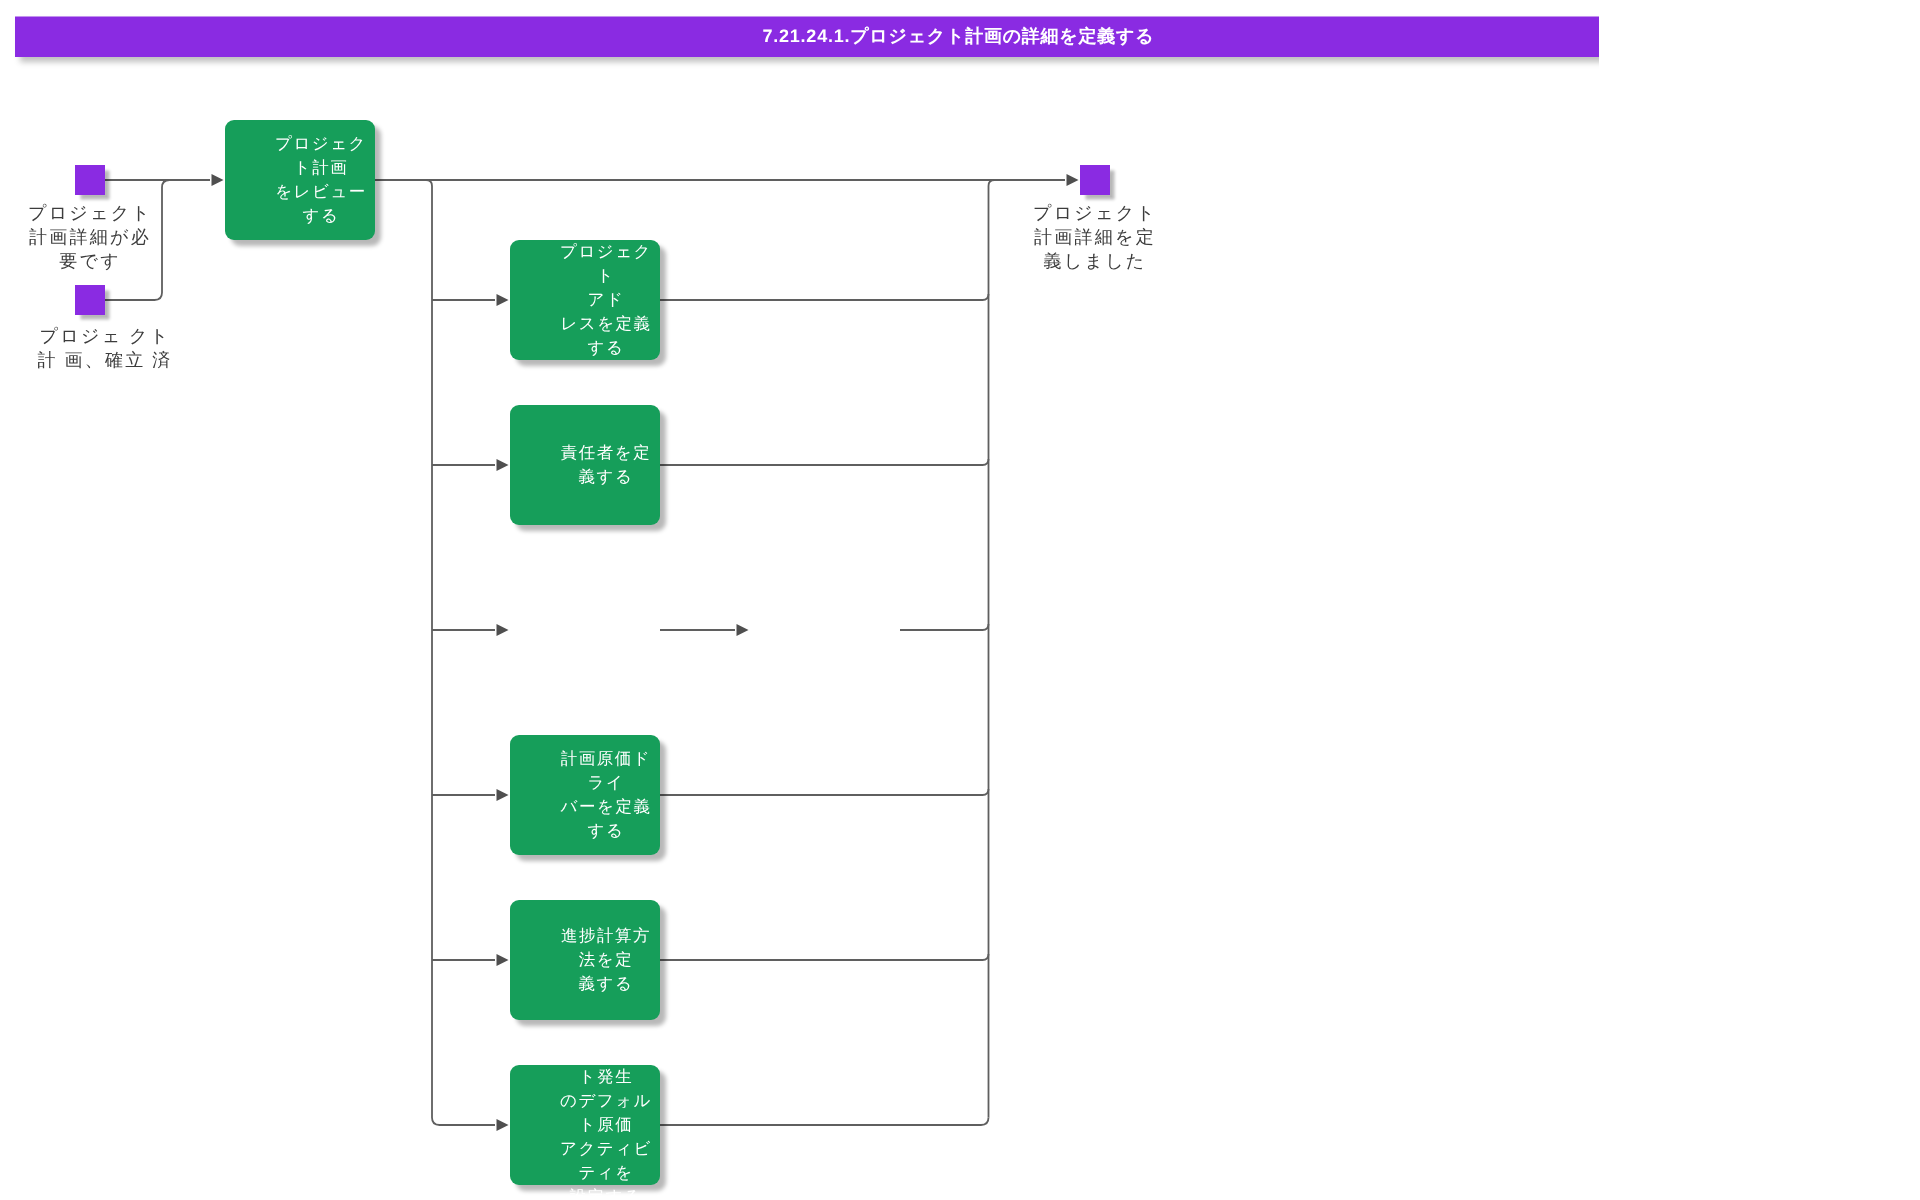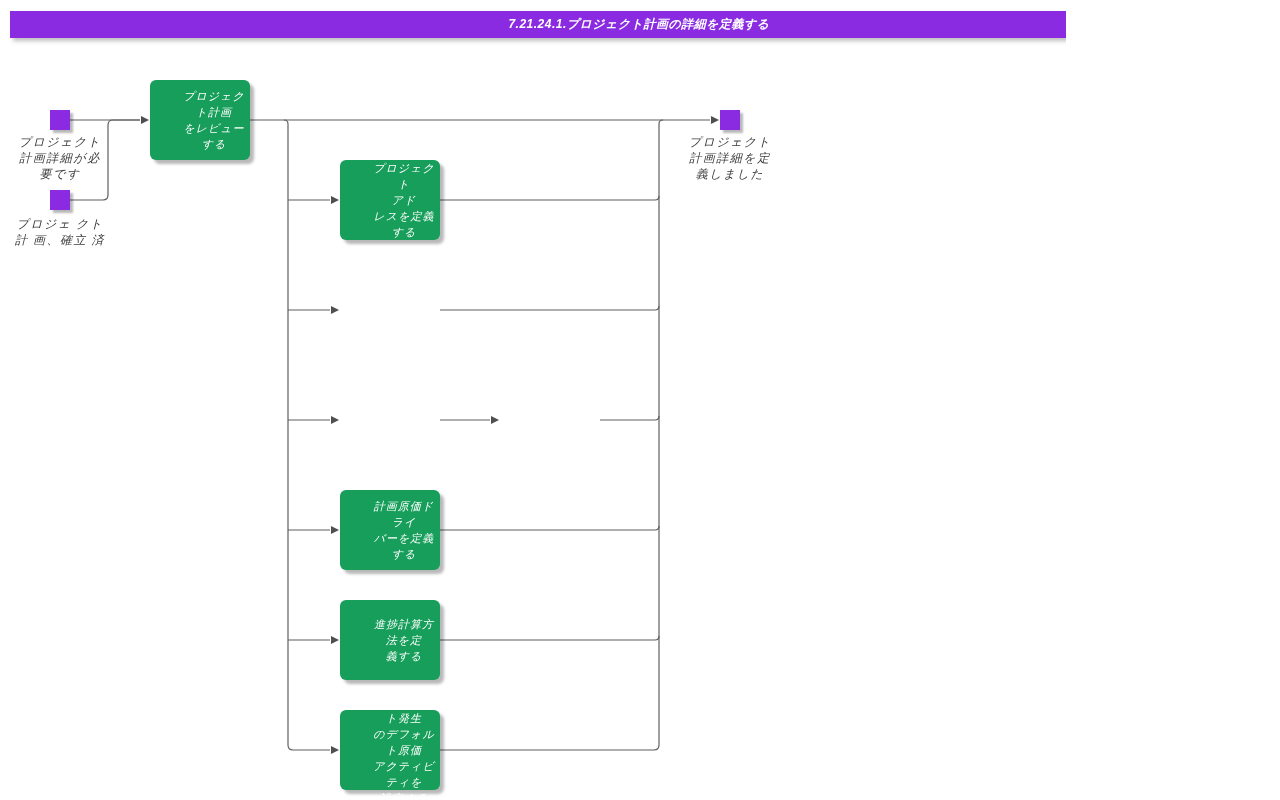--- a/index.html
+++ b/index.html
@@ -13,21 +13,20 @@
     --page-bg:#FFFFFF;
   }
   *{margin:0;padding:0;box-sizing:border-box;}
   html,body{background:var(--page-bg);}
   .canvas{
     position:relative;
     width:1066px;height:800px;
     background:var(--page-bg);
     overflow:hidden;
     font-family:"Liberation Serif", serif;
-    font-style:italic;
   }
   .title-bar{
     position:absolute;left:10px;top:11px;width:1258px;height:27px;
     background:var(--accent-purple);
     display:flex;align-items:center;justify-content:center;
     box-shadow:3px 3px 4px rgba(0,0,0,0.25);
   }
   .title-bar span{
     color:var(--title-text);
     font-family:"Liberation Sans", sans-serif;
@@ -109,39 +108,42 @@
   <div class="title-bar">
     <span>7.21.24.1.プロジェクト計画の詳細を定義する</span>
   </div>
 
   <div class="event" style="left:50px;top:110px"></div>
   <div class="event-label" style="left:10px;top:134px">プロジェクト
 計画詳細が必
 要です</div>
 
   <div class="event" style="left:50px;top:190px"></div>
-  <div class="event-label" style="left:10px;top:216px">プロジェ クト
+  <div class="event-label" style="left:20px;top:216px">プロジェ クト
 計 画、確立 済</div>
 
   <div class="event" style="left:720px;top:110px"></div>
   <div class="event-label" style="left:680px;top:134px">プロジェクト
 計画詳細を定
 義しました</div>
 
   <div class="task" style="left:150px;top:80px">
     <span>プロジェクト計画
 をレビューする</span>
   </div>
 
   <div class="task" style="left:340px;top:160px">
     <span>プロジェクト
 アド
 レスを定義する</span>
   </div>
 
+  <div class="task" style="left:340px;top:270px">
+    <span>責任者を定義する</span>
+  </div>
 
 
 
   <div class="task" style="left:340px;top:490px">
     <span>計画原価ドライ
 バーを定義する</span>
   </div>
 
   <div class="task" style="left:340px;top:600px">
     <span>進捗計算方法を定

